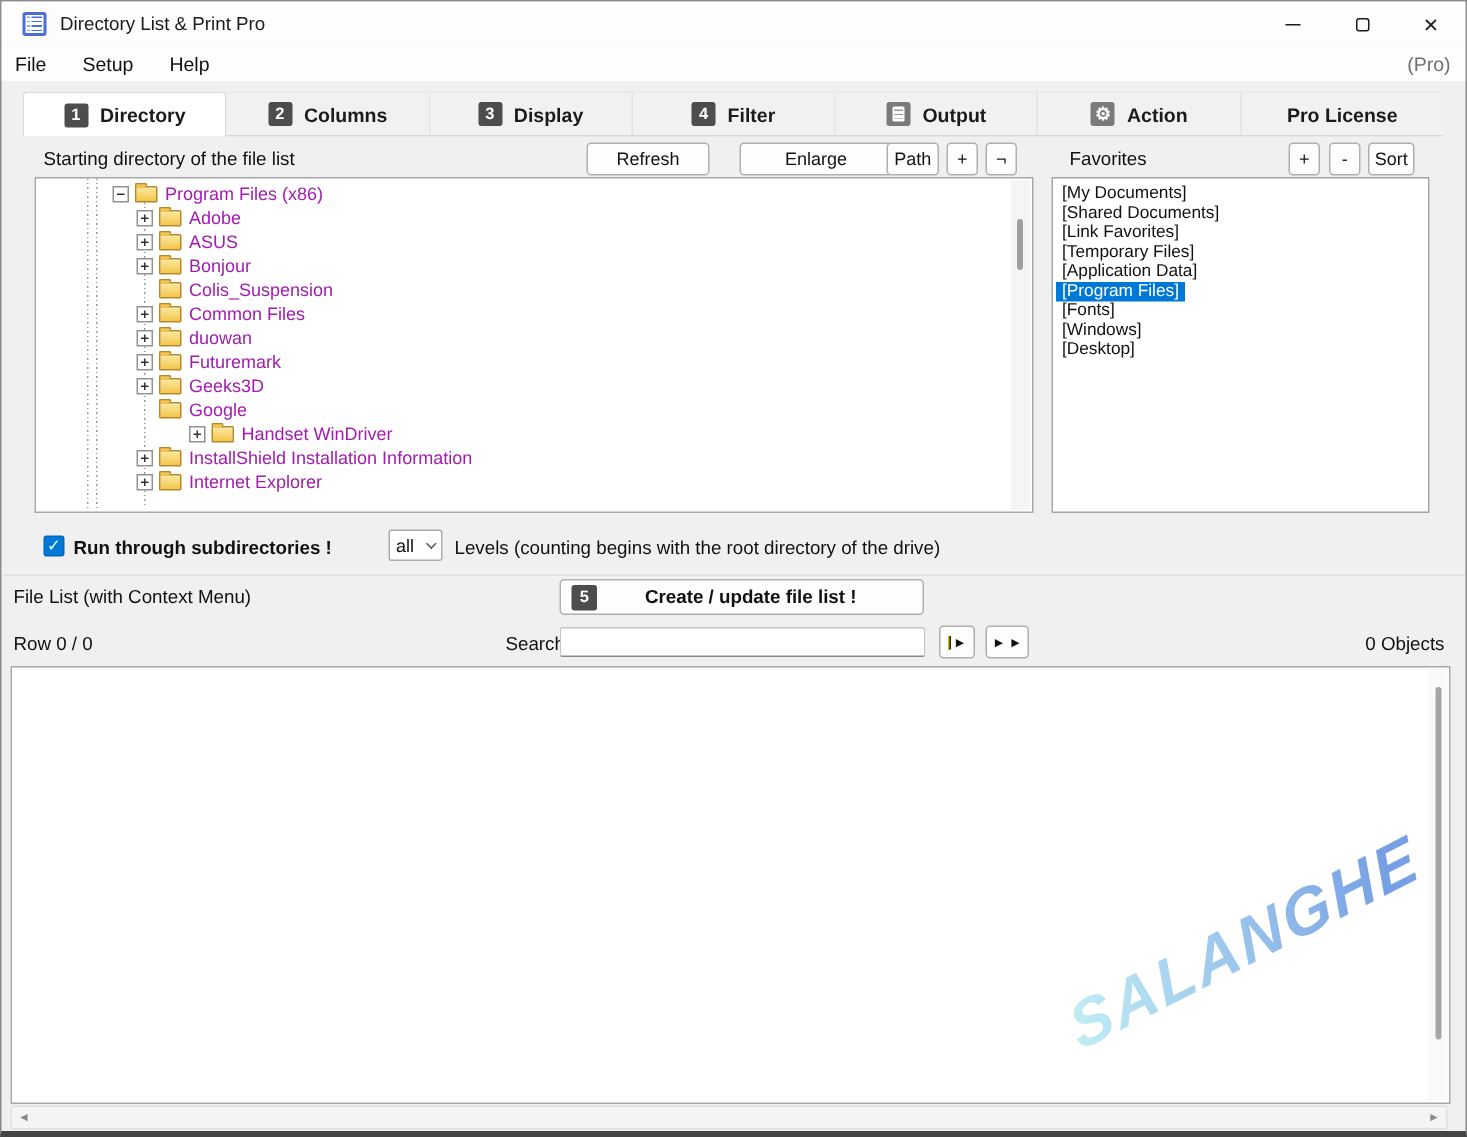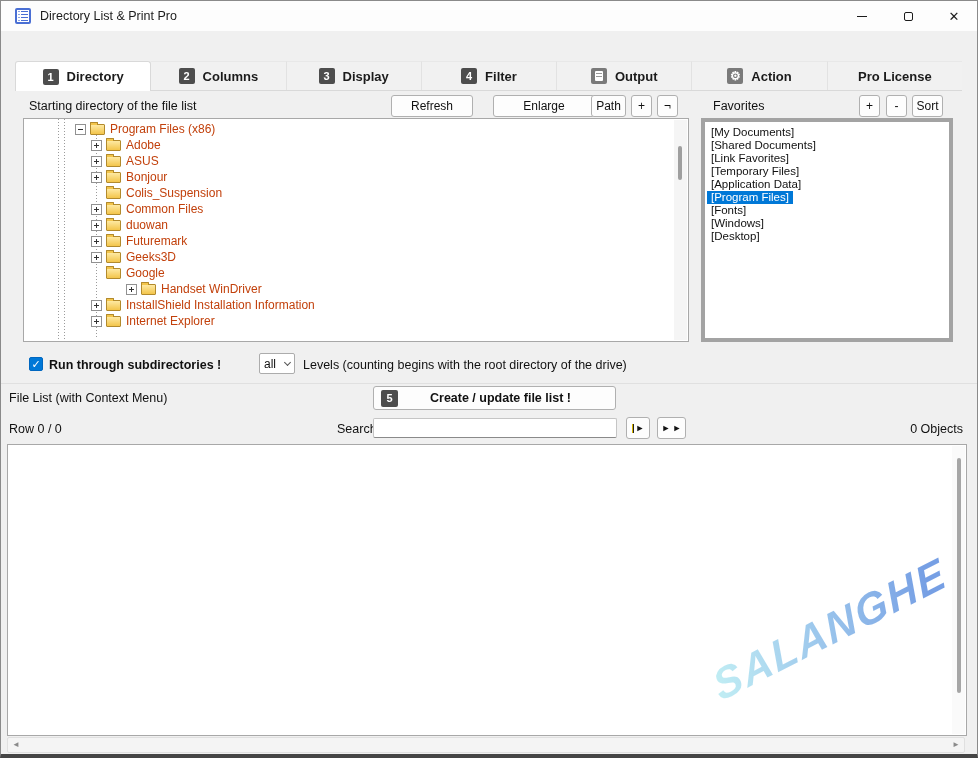--- a/index.html
+++ b/index.html
@@ -41,31 +41,31 @@
   .doc-glyph::before { content:""; position:absolute; left:1px; right:1px; top:2px; height:6px;
       background:repeating-linear-gradient(to bottom,#999 0 1px, transparent 1px 3px); }
   .gear-glyph { color:#fff; font-size:12px; line-height:12px; }
   
   .lbl { position:absolute; font-size:12.5px; color:#111; }
   .btn { position:absolute; height:22px; background:#fdfdfd; border:1px solid #b0b0b0; border-radius:3px;
          font-size:12px; color:#111; display:flex; align-items:center; justify-content:center; cursor:default; }
   
   .tree-panel { position:absolute; left:22px; top:117px; width:666px; height:224px; background:#fff; border:1px solid #a8a8a8; overflow:hidden; }
   .dotline-v { position:absolute; width:1px; background-image:repeating-linear-gradient(to bottom,#9b9b9b 0 1px, transparent 1px 3px); }
-  .trow { position:relative; height:16px; display:flex; align-items:center; font-size:12px; color:#c2410c; }
+  .trow { position:relative; height:16px; display:flex; align-items:center; font-size:12px; color:#a21caf; }
   .expander { position:relative; width:11px; height:11px; background:#fff; border:1px solid #919191; flex:none; z-index:2; }
   .expander::before { content:""; position:absolute; left:2px; right:2px; top:4px; height:1px; background:#333; }
   .expander.plus::after { content:""; position:absolute; top:2px; bottom:2px; left:4px; width:1px; background:#333; }
   .folder { width:15px; height:11px; flex:none; background:linear-gradient(#fee9a2,#f3c54b); border:1px solid #b28a2c; border-radius:1px; position:relative; margin-left:4px; z-index:2; }
   .folder::before { content:""; position:absolute; left:-1px; top:-3px; width:6px; height:2px; background:#f3c54b; border:1px solid #b28a2c; border-bottom:none; border-radius:1px 1px 0 0; }
   .trow .tlabel { margin-left:5px; white-space:nowrap; }
   .tree-scrollbar { position:absolute; top:1px; right:1px; bottom:1px; width:13px; background:#f5f5f5; }
   .tree-thumb { position:absolute; top:26px; left:4px; width:4px; height:34px; background:#9f9f9f; border-radius:2px; }
   
-  .fav-panel { position:absolute; left:700px; top:117px; width:252px; height:224px; background:#fff; border:4px solid #a3a3a3; overflow:hidden; padding-top:4px; }
+  .fav-panel { position:absolute; left:700px; top:117px; width:252px; height:224px; background:#fff; border:1px solid #a3a3a3; overflow:hidden; padding-top:4px; }
   .fav-item { height:13px; font-size:11.5px; color:#111; padding:0 4px; margin-left:2px; width:fit-content; line-height:13px; white-space:nowrap; }
   .fav-item.selected { background:#0078d7; color:#fff; }
   
   .checkbox { position:absolute; left:28px; top:356px; width:14px; height:14px; background:#0078d7; border:1px solid #0067c0; border-radius:2px;
               color:#fff; font-size:11px; display:flex; align-items:center; justify-content:center; line-height:11px; }
   .bold-lbl { font-weight:bold; }
   .select { position:absolute; left:258px; top:352px; width:36px; height:21px; background:#fff; border:1px solid #acacac; border-radius:2px;
             font-size:12px; color:#111; display:flex; align-items:center; padding-left:4px; }
   .select .chev { position:absolute; right:4px; top:6px; width:5px; height:5px; border-right:1.4px solid #555; border-bottom:1.4px solid #555; transform:rotate(45deg); }
   .divider { position:absolute; top:382px; left:0; right:0; height:1px; background:#e0e0e0; }
@@ -108,20 +108,26 @@
         </div>
       <div class="win-btn">
           <div class="max-glyph"></div>
         </div>
       <div class="win-btn">
           <span class="close-glyph">✕</span>
         </div>
     </div>
   </div>
 
+  <div class="menubar">
+    <span class="menu-item">File</span>
+    <span class="menu-item">Setup</span>
+    <span class="menu-item">Help</span>
+    <span class="menu-pro">(Pro)</span>
+  </div>
 
   <div class="tabstrip">
     <div class="tab active">
       <span class="tab-badge">1</span>
       <span>Directory</span>
     </div>
     <div class="tab">
       <span class="tab-badge">2</span>
       <span>Columns</span>
     </div>

